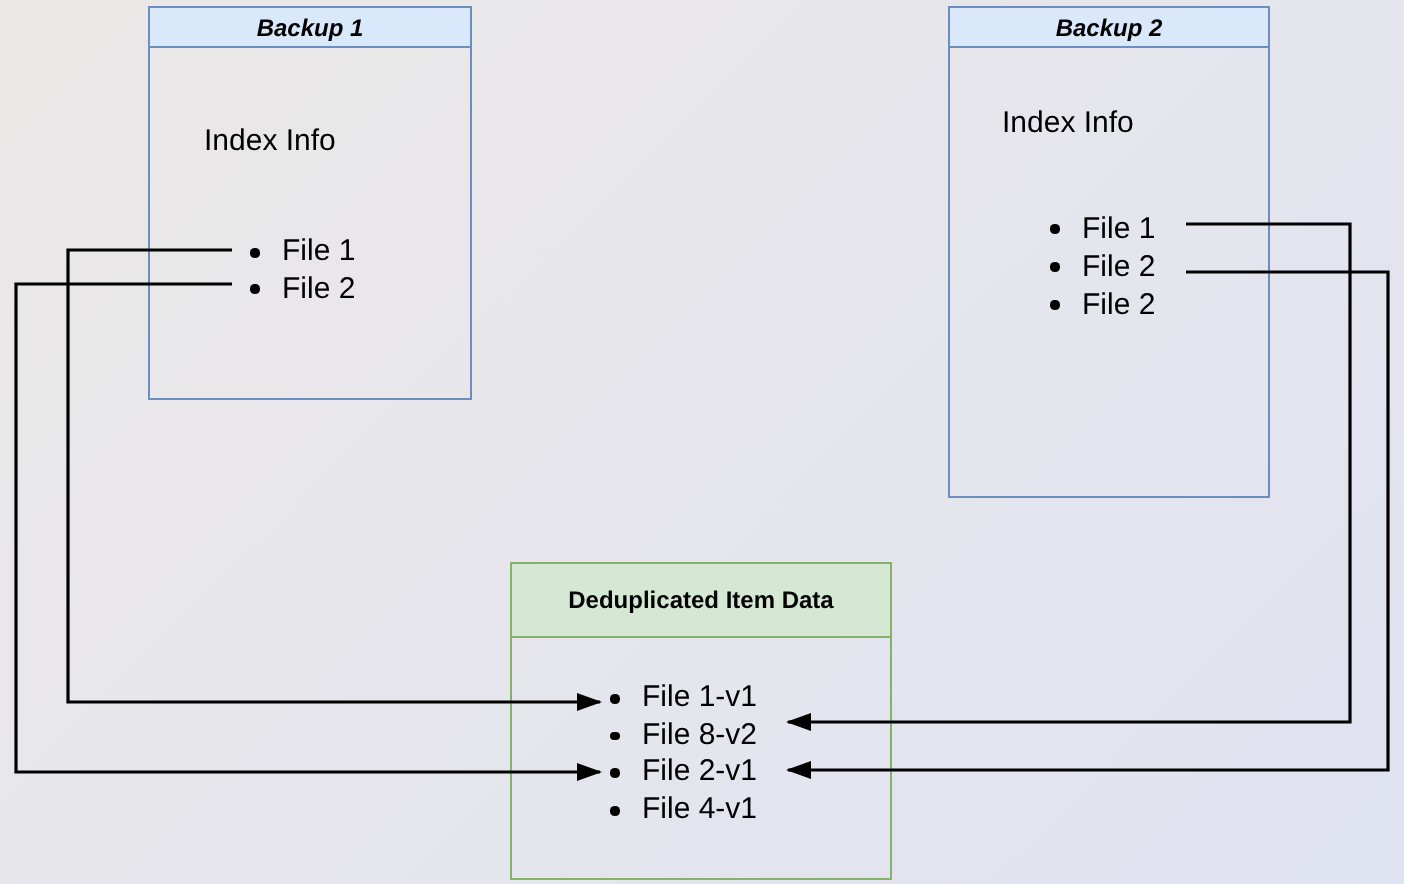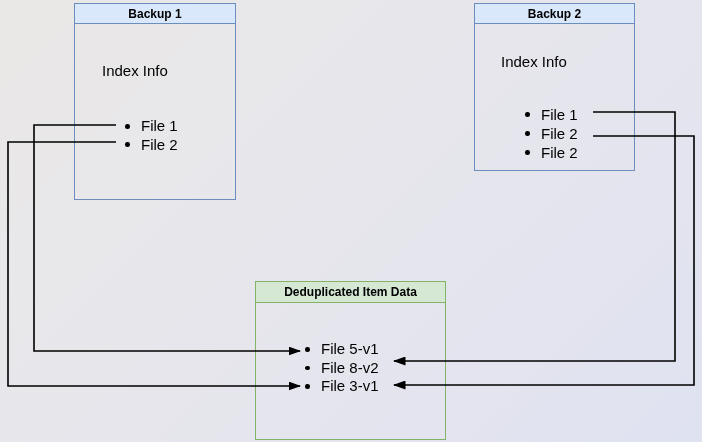--- a/index.html
+++ b/index.html
@@ -7,28 +7,28 @@
     --green-fill:#d5e8d4; --green-border:#82b366;
     --ink:#000000;
   }
   html,body{margin:0;padding:0;}
   .canvas{
     position:relative; width:702px; height:442px; overflow:hidden;
     background:linear-gradient(135deg,#eae8e6 0%,#e7e6ec 45%,#dfe2f1 100%);
     font-family:"Liberation Sans", sans-serif; color:var(--ink);
   }
   .box{position:absolute; box-sizing:border-box; background:transparent; border:1.3px solid;}
-  .box.blue{border-color:var(--blue-border);}
+  .box.blue{border-color:var(--blue-border);font-style:italic;}
   .box.green{border-color:var(--green-border);}
   .box-header{
     box-sizing:border-box; width:100%; display:flex; align-items:center; justify-content:center;
     font-weight:bold; font-size:12px; line-height:1;
   }
   .box.blue .box-header{height:20px; background:var(--blue-fill); border-bottom:1.3px solid var(--blue-border);}
-  .box.green .box-header{height:21px; background:var(--green-fill); border-bottom:1.3px solid var(--green-border);}
+  .box.green .box-header{height:37px; background:var(--green-fill); border-bottom:1.3px solid var(--green-border);}
   .label{position:absolute; font-size:15px; line-height:18px; white-space:nowrap;}
   ul.filelist{position:absolute; margin:0; padding:0; list-style:none; font-size:15px;}
   ul.filelist li{position:relative; padding-left:20px; white-space:nowrap;}
   .lh185 li{line-height:18.5px;}
   .lh19 li{line-height:19px;}
   .lh187 li{line-height:18.7px;}
   ul.filelist li::before{
     content:""; position:absolute; left:4px; top:50%; margin-top:-2.3px;
     width:4.6px; height:4.6px; border-radius:50%; background:var(--ink);
   }
@@ -44,41 +44,42 @@
     <div class="box-header">
       <span>Backup 1</span>
     </div>
   </div>
   <div class="label" style="left:102px; top:62px;">Index Info</div>
   <ul class="filelist lh185" style="left:121px; top:117px;">
     <li>File 1</li>
     <li>File 2</li>
   </ul>
 
-  <div class="box blue" style="left:474px; top:3px; width:161px; height:168px;">
+  <div class="box blue" style="left:474px; top:3px; width:161px; height:246px;">
     <div class="box-header">
       <span>Backup 2</span>
     </div>
   </div>
   <div class="label" style="left:501px; top:53px;">Index Info</div>
   <ul class="filelist lh19" style="left:521px; top:105px;">
     <li>File 1</li>
     <li>File 2</li>
     <li>File 2</li>
   </ul>
 
   <div class="box green" style="left:255px; top:281px; width:191px; height:159px;">
     <div class="box-header">
       <span>Deduplicated Item Data</span>
     </div>
   </div>
   <ul class="filelist lh187" style="left:301px; top:340px;">
-    <li>File 5-v1</li>
+    <li>File 1-v1</li>
     <li>File 8-v2</li>
-    <li>File 3-v1</li>
+    <li>File 2-v1</li>
+    <li>File 4-v1</li>
   </ul>
 
   <svg class="arrows" width="702" height="442" viewBox="0 0 702 442" aria-hidden="true">
     <defs>
       <marker id="arrowhead" markerUnits="userSpaceOnUse" markerWidth="12.5" markerHeight="9" refX="11.5" refY="4.5" orient="auto">
         <path d="M0,0 L12.5,4.5 L0,9 Z" style="fill:var(--ink); stroke:none;"></path>
       </marker>
     </defs>
     <path d="M116,125 H34 V351 H300" marker-end="url(#arrowhead)"></path>
     <path d="M116,142 H8 V386 H300" marker-end="url(#arrowhead)"></path>

